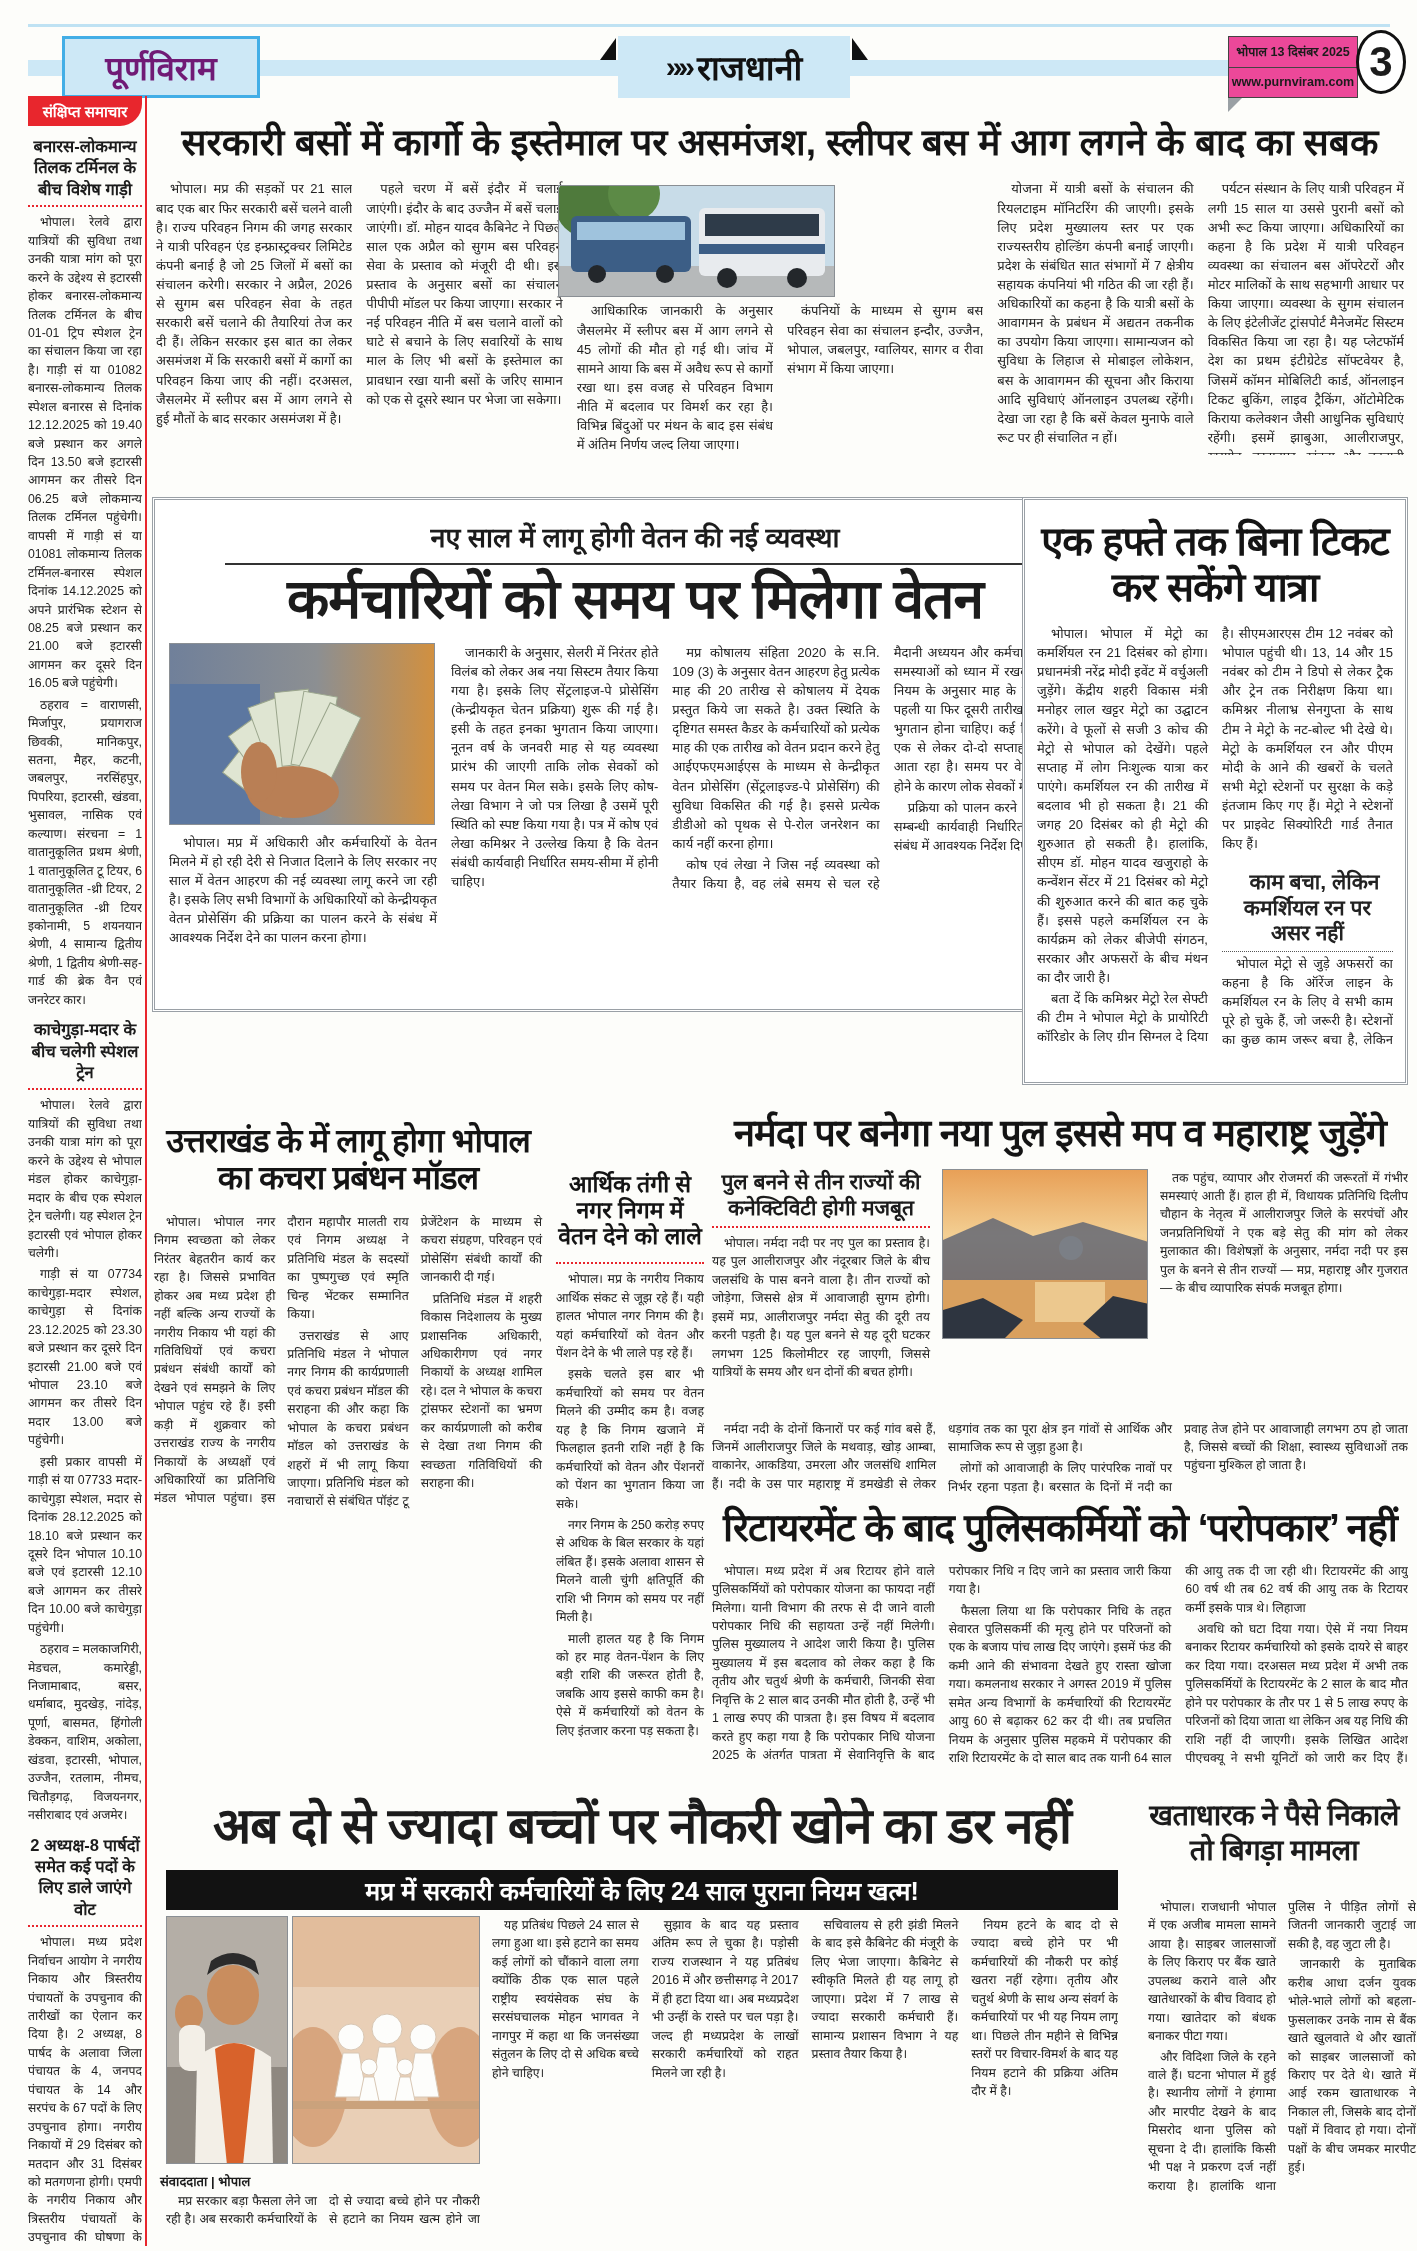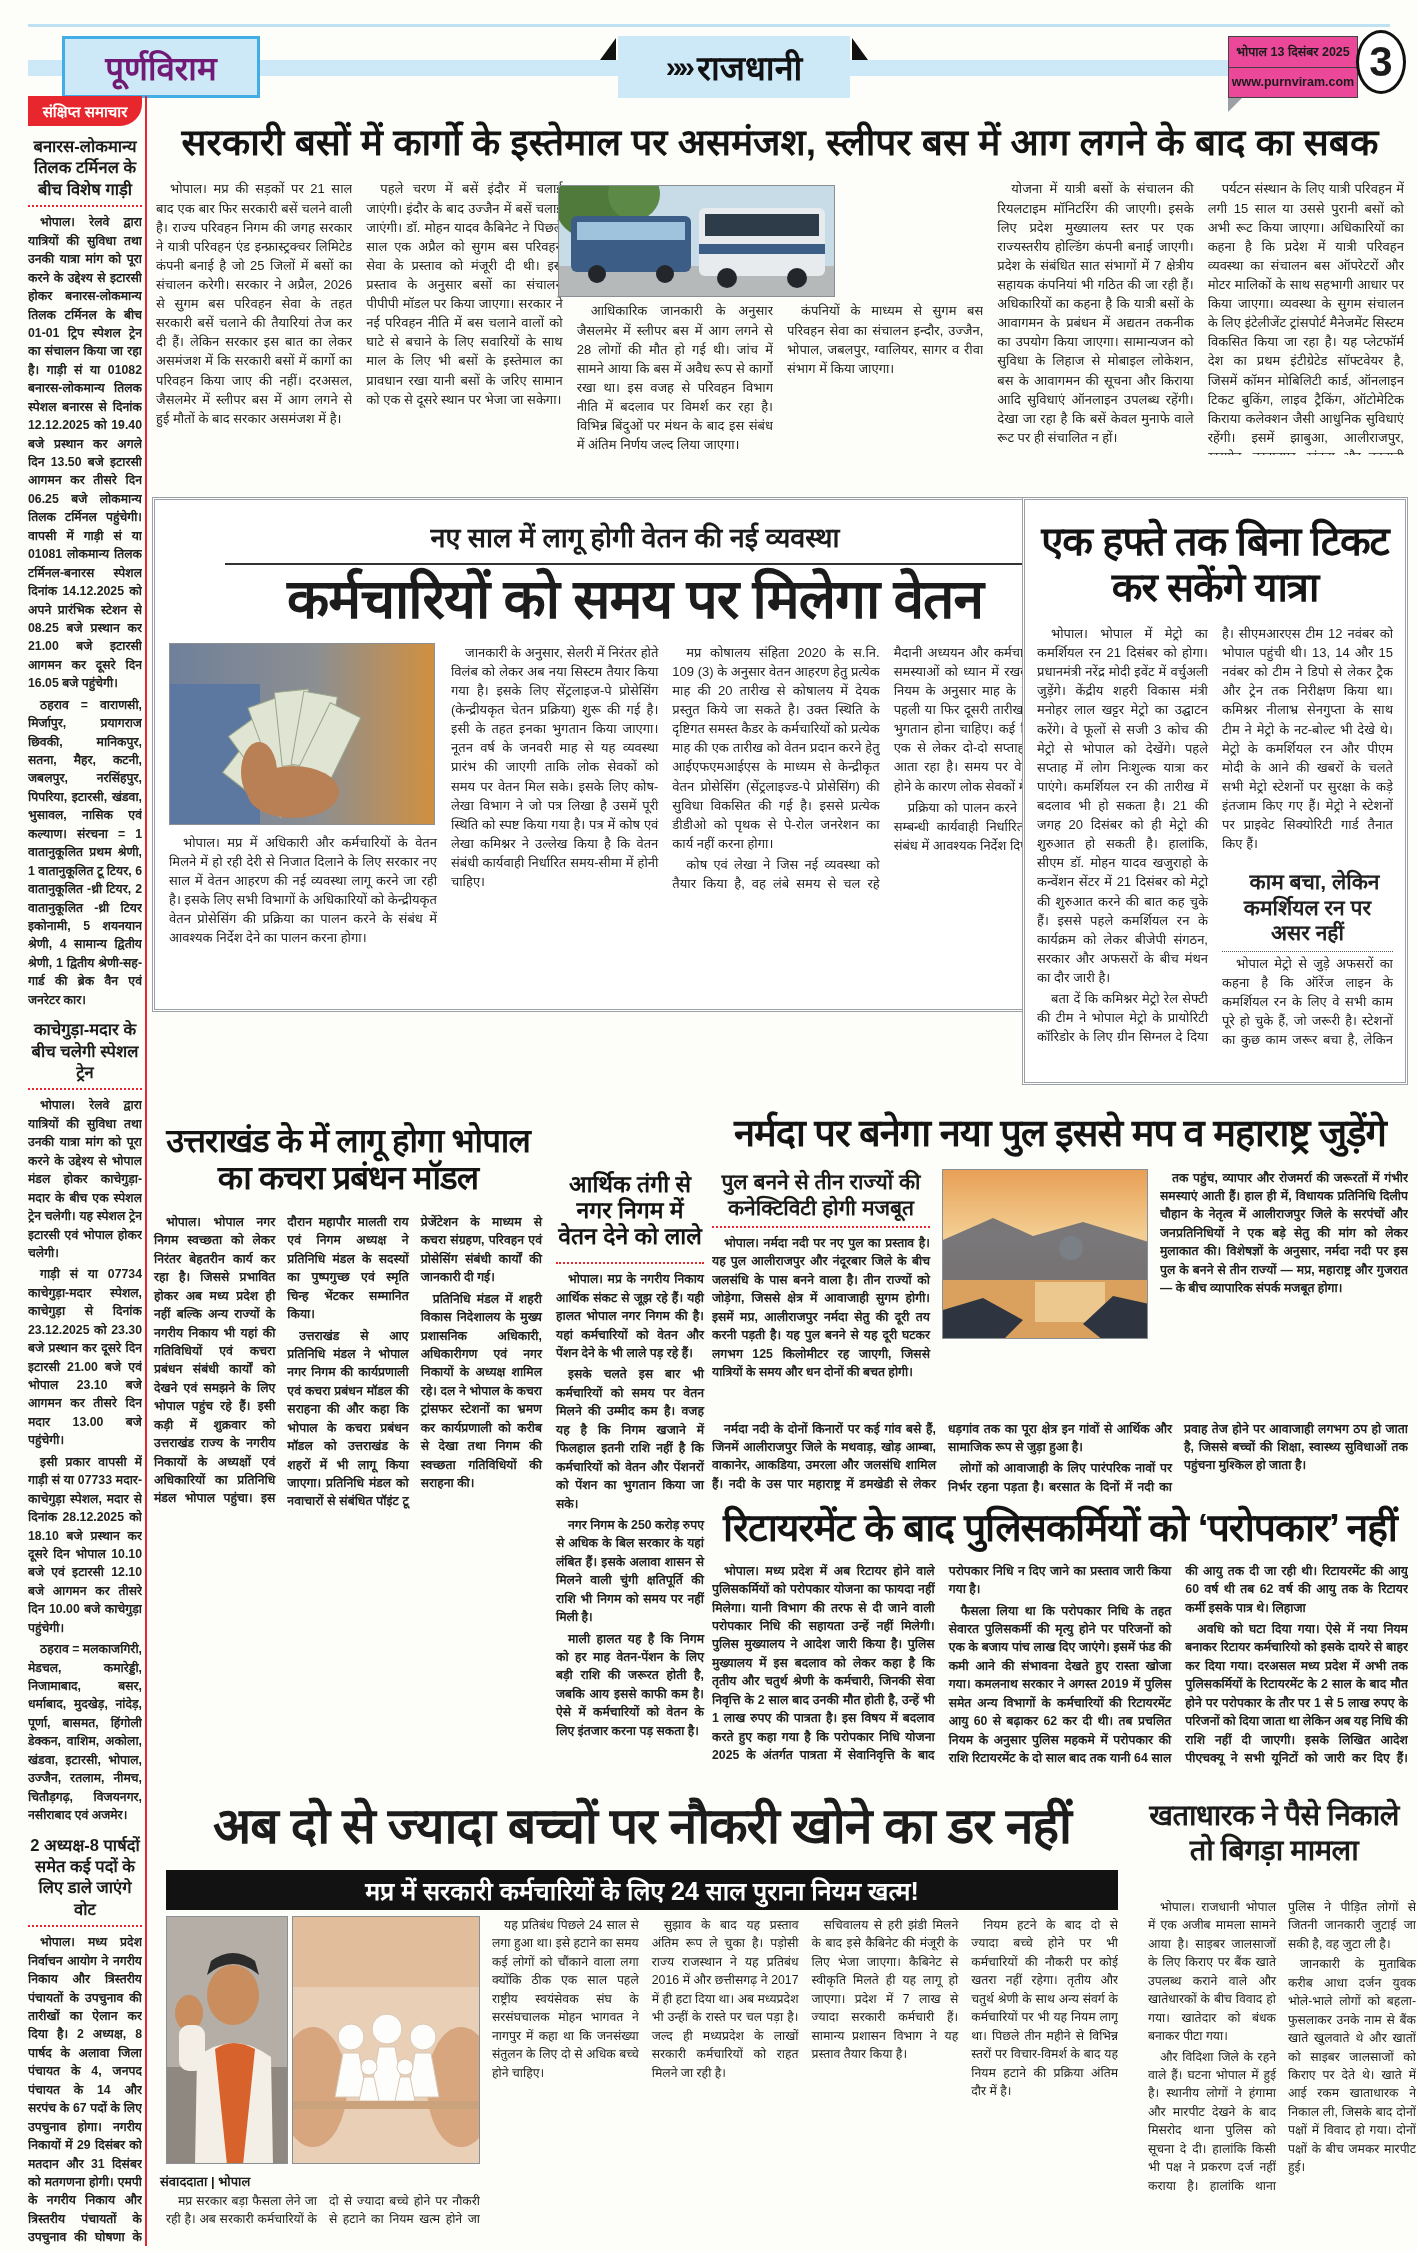--- a/index.html
+++ b/index.html
@@ -30,21 +30,21 @@
   .issuebox .r2 { flex:1; display:flex; align-items:center; justify-content:center;
     font-size:12.5px; font-weight:800; }
   .fold { left:1228px; top:98px; border-width:14px 14px 0 0; border-color:#9aa0a4 transparent transparent transparent; }
   .pagenum { left:1356px; top:30px; width:50px; height:64px; border:3px solid #111;
     border-radius:50%; display:flex; align-items:center; justify-content:center;
     font-size:42px; font-weight:800; background:#fff; }
   
   .bt { font-size:13px; line-height:1.47; text-align:justify; color:#222; }
   .bt p { text-indent:14px; margin-bottom:2px; }
   .sb { font-size:12.3px; line-height:1.5; text-align:justify; color:#222; }
-  .sb p { text-indent:12px; margin-bottom:3px;font-weight:bold; }
+  .sb p { text-indent:12px; margin-bottom:3px; }
   .hl { font-weight:800; color:#141414; text-align:center; line-height:1.12; }
   .artbox { border:3px double #9aa0a6; background:#fff; }
   .dotted-red { border-top:2px dotted #e8262d; margin:5px 0 6px 0; }
   
   .sidebar { left:28px; top:96px; width:114px; height:2150px; overflow:hidden; }
   .briefs-tag { width:114px; height:30px; background:#e8262d; color:#fff;
     font-size:15px; font-weight:800; display:flex; align-items:center; justify-content:center;
     border-radius:0 0 22px 0; }
   .brief-h { font-size:16.5px; font-weight:800; text-align:center; line-height:1.3; margin:10px 0 4px; }
   .redline-v { left:145px; top:96px; width:2px; height:2150px; background:#e8262d; }
@@ -167,21 +167,21 @@
   <div class="abs art-bus">
     <div class="hl">सरकारी बसों में कार्गो के इस्तेमाल पर असमंजश, स्लीपर बस में आग लगने के बाद का सबक</div>
     <div class="buscols bt">
       <div class="c">
           <p>भोपाल। मप्र की सड़कों पर 21 साल बाद एक बार फिर सरकारी बसें चलने वाली है। राज्य परिवहन निगम की जगह सरकार ने यात्री परिवहन एंड इन्फ्रास्ट्रक्चर लिमिटेड कंपनी बनाई है जो 25 जिलों में बसों का संचालन करेगी। सरकार ने अप्रैल, 2026 से सुगम बस परिवहन सेवा के तहत सरकारी बसें चलाने की तैयारियां तेज कर दी हैं। लेकिन सरकार इस बात का लेकर असमंजश में कि सरकारी बसों में कार्गो का परिवहन किया जाए की नहीं। दरअसल, जैसलमेर में स्लीपर बस में आग लगने से हुई मौतों के बाद सरकार असमंजश में है।</p>
         </div>
       <div class="c">
           <p>पहले चरण में बसें इंदौर में चलाई जाएंगी। इंदौर के बाद उज्जैन में बसें चलाई जाएंगी। डॉ. मोहन यादव कैबिनेट ने पिछले साल एक अप्रैल को सुगम बस परिवहन सेवा के प्रस्ताव को मंजूरी दी थी। इस प्रस्ताव के अनुसार बसों का संचालन पीपीपी मॉडल पर किया जाएगा। सरकार ने नई परिवहन नीति में बस चलाने वालों को घाटे से बचाने के लिए सवारियों के साथ माल के लिए भी बसों के इस्तेमाल का प्रावधान रखा यानी बसों के जरिए सामान को एक से दूसरे स्थान पर भेजा जा सकेगा।</p>
         </div>
       <div class="c padtop">
-          <p>आधिकारिक जानकारी के अनुसार जैसलमेर में स्लीपर बस में आग लगने से 28 लोगों की मौत हो गई थी। जांच में सामने आया कि बस में अवैध रूप से कार्गो रखा था। इस वजह से परिवहन विभाग नीति में बदलाव पर विमर्श कर रहा है। विभिन्न बिंदुओं पर मंथन के बाद इस संबंध में अंतिम निर्णय जल्द लिया जाएगा।</p>
+          <p>आधिकारिक जानकारी के अनुसार जैसलमेर में स्लीपर बस में आग लगने से 45 लोगों की मौत हो गई थी। जांच में सामने आया कि बस में अवैध रूप से कार्गो रखा था। इस वजह से परिवहन विभाग नीति में बदलाव पर विमर्श कर रहा है। विभिन्न बिंदुओं पर मंथन के बाद इस संबंध में अंतिम निर्णय जल्द लिया जाएगा।</p>
         </div>
       <div class="c padtop">
           <p>कंपनियों के माध्यम से सुगम बस परिवहन सेवा का संचालन इन्दौर, उज्जैन, भोपाल, जबलपुर, ग्वालियर, सागर व रीवा संभाग में किया जाएगा।</p>
         </div>
       <div class="c">
           <p>योजना में यात्री बसों के संचालन की रियलटाइम मॉनिटरिंग की जाएगी। इसके लिए प्रदेश मुख्यालय स्तर पर एक राज्यस्तरीय होल्डिंग कंपनी बनाई जाएगी। प्रदेश के संबंधित सात संभागों में 7 क्षेत्रीय सहायक कंपनियां भी गठित की जा रही हैं। अधिकारियों का कहना है कि यात्री बसों के आवागमन के प्रबंधन में अद्यतन तकनीक का उपयोग किया जाएगा। सामान्यजन को सुविधा के लिहाज से मोबाइल लोकेशन, बस के आवागमन की सूचना और किराया आदि सुविधाएं ऑनलाइन उपलब्ध रहेंगी। देखा जा रहा है कि बसें केवल मुनाफे वाले रूट पर ही संचालित न हों।</p>
         </div>
       <div class="c">
           <p>पर्यटन संस्थान के लिए यात्री परिवहन में लगी 15 साल या उससे पुरानी बसों को अभी रूट किया जाएगा। अधिकारियों का कहना है कि प्रदेश में यात्री परिवहन व्यवस्था का संचालन बस ऑपरेटरों और मोटर मालिकों के साथ सहभागी आधार पर किया जाएगा। व्यवस्था के सुगम संचालन के लिए इंटेलीजेंट ट्रांसपोर्ट मैनेजमेंट सिस्टम विकसित किया जा रहा है। यह प्लेटफॉर्म देश का प्रथम इंटीग्रेटेड सॉफ्टवेयर है, जिसमें कॉमन मोबिलिटी कार्ड, ऑनलाइन टिकट बुकिंग, लाइव ट्रैकिंग, ऑटोमेटिक किराया कलेक्शन जैसी आधुनिक सुविधाएं रहेंगी। इसमें झाबुआ, आलीराजपुर, खरगोन, बुरहानपुर, खंडवा और बड़वानी शामिल होंगे।</p>
         </div>

